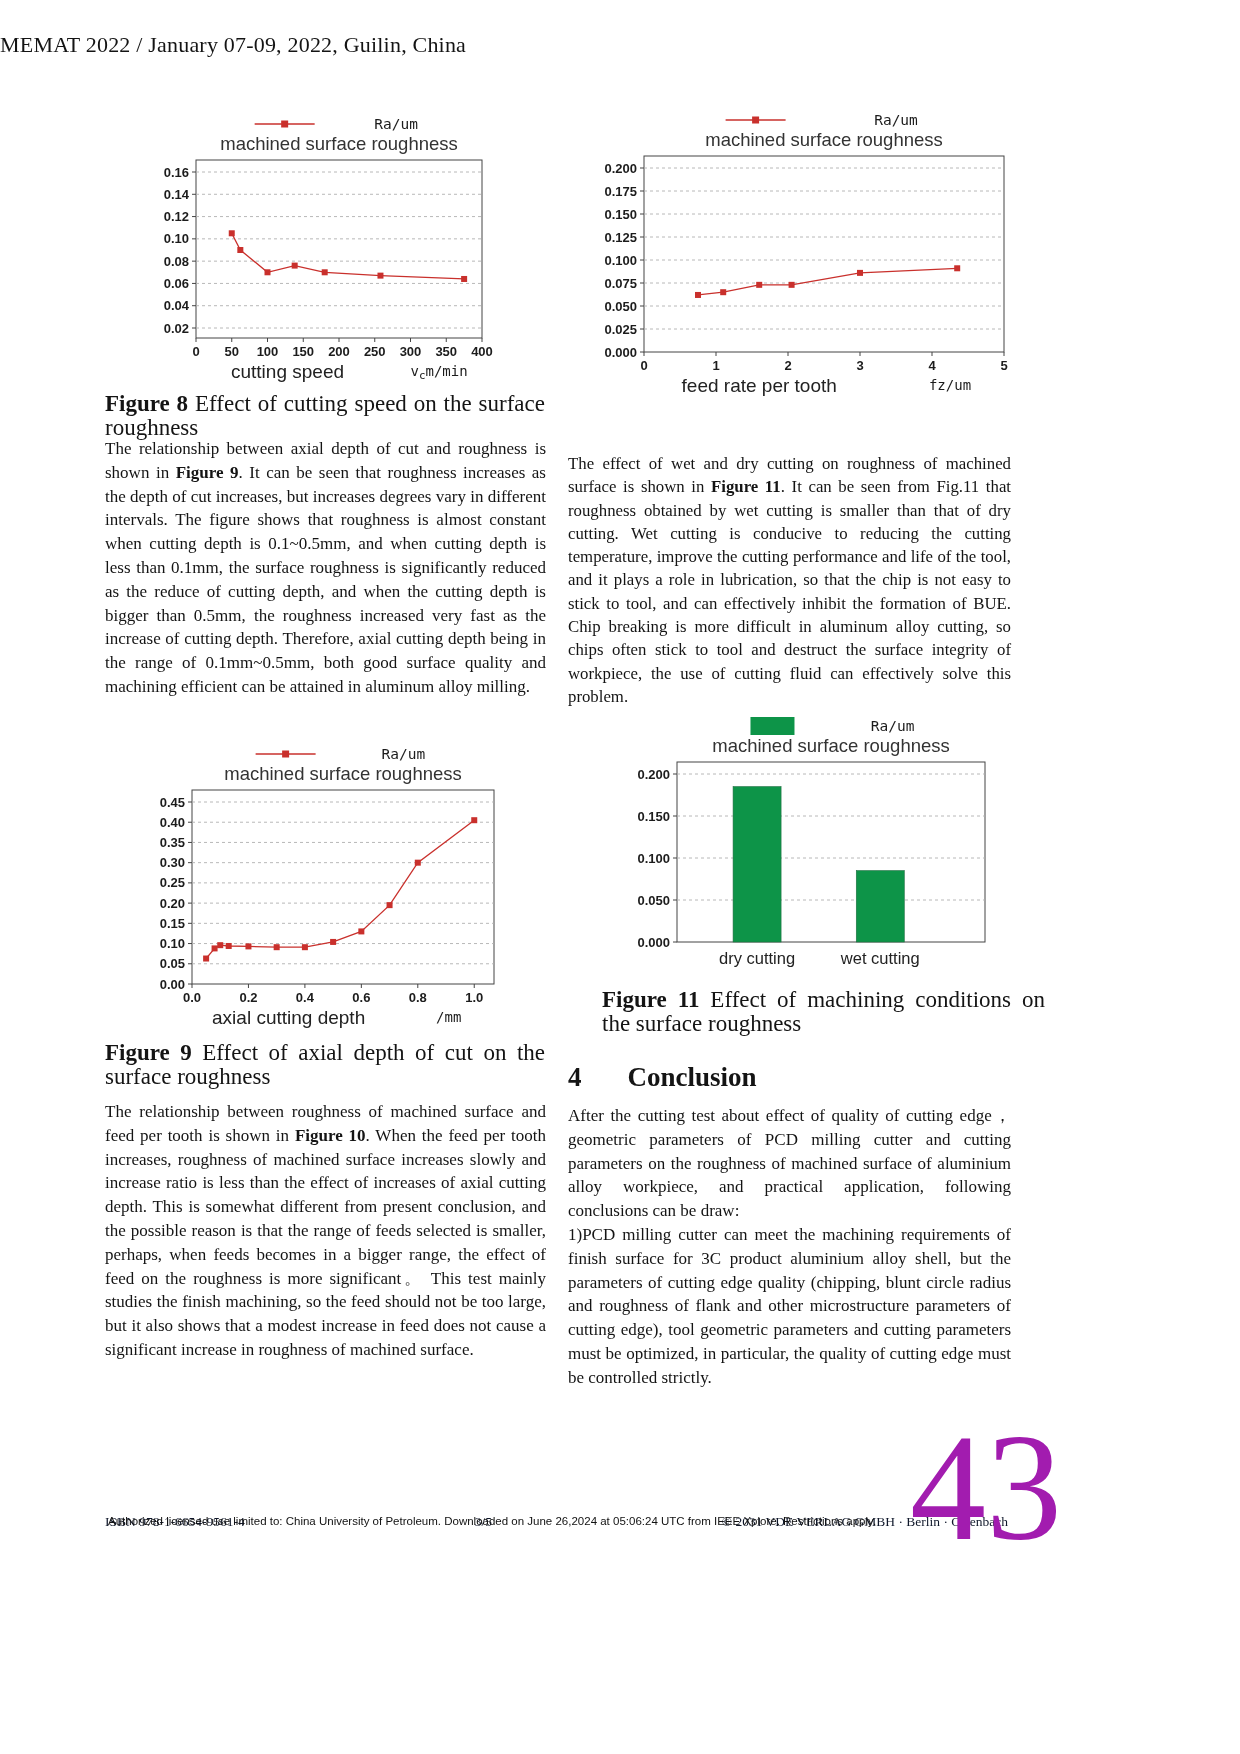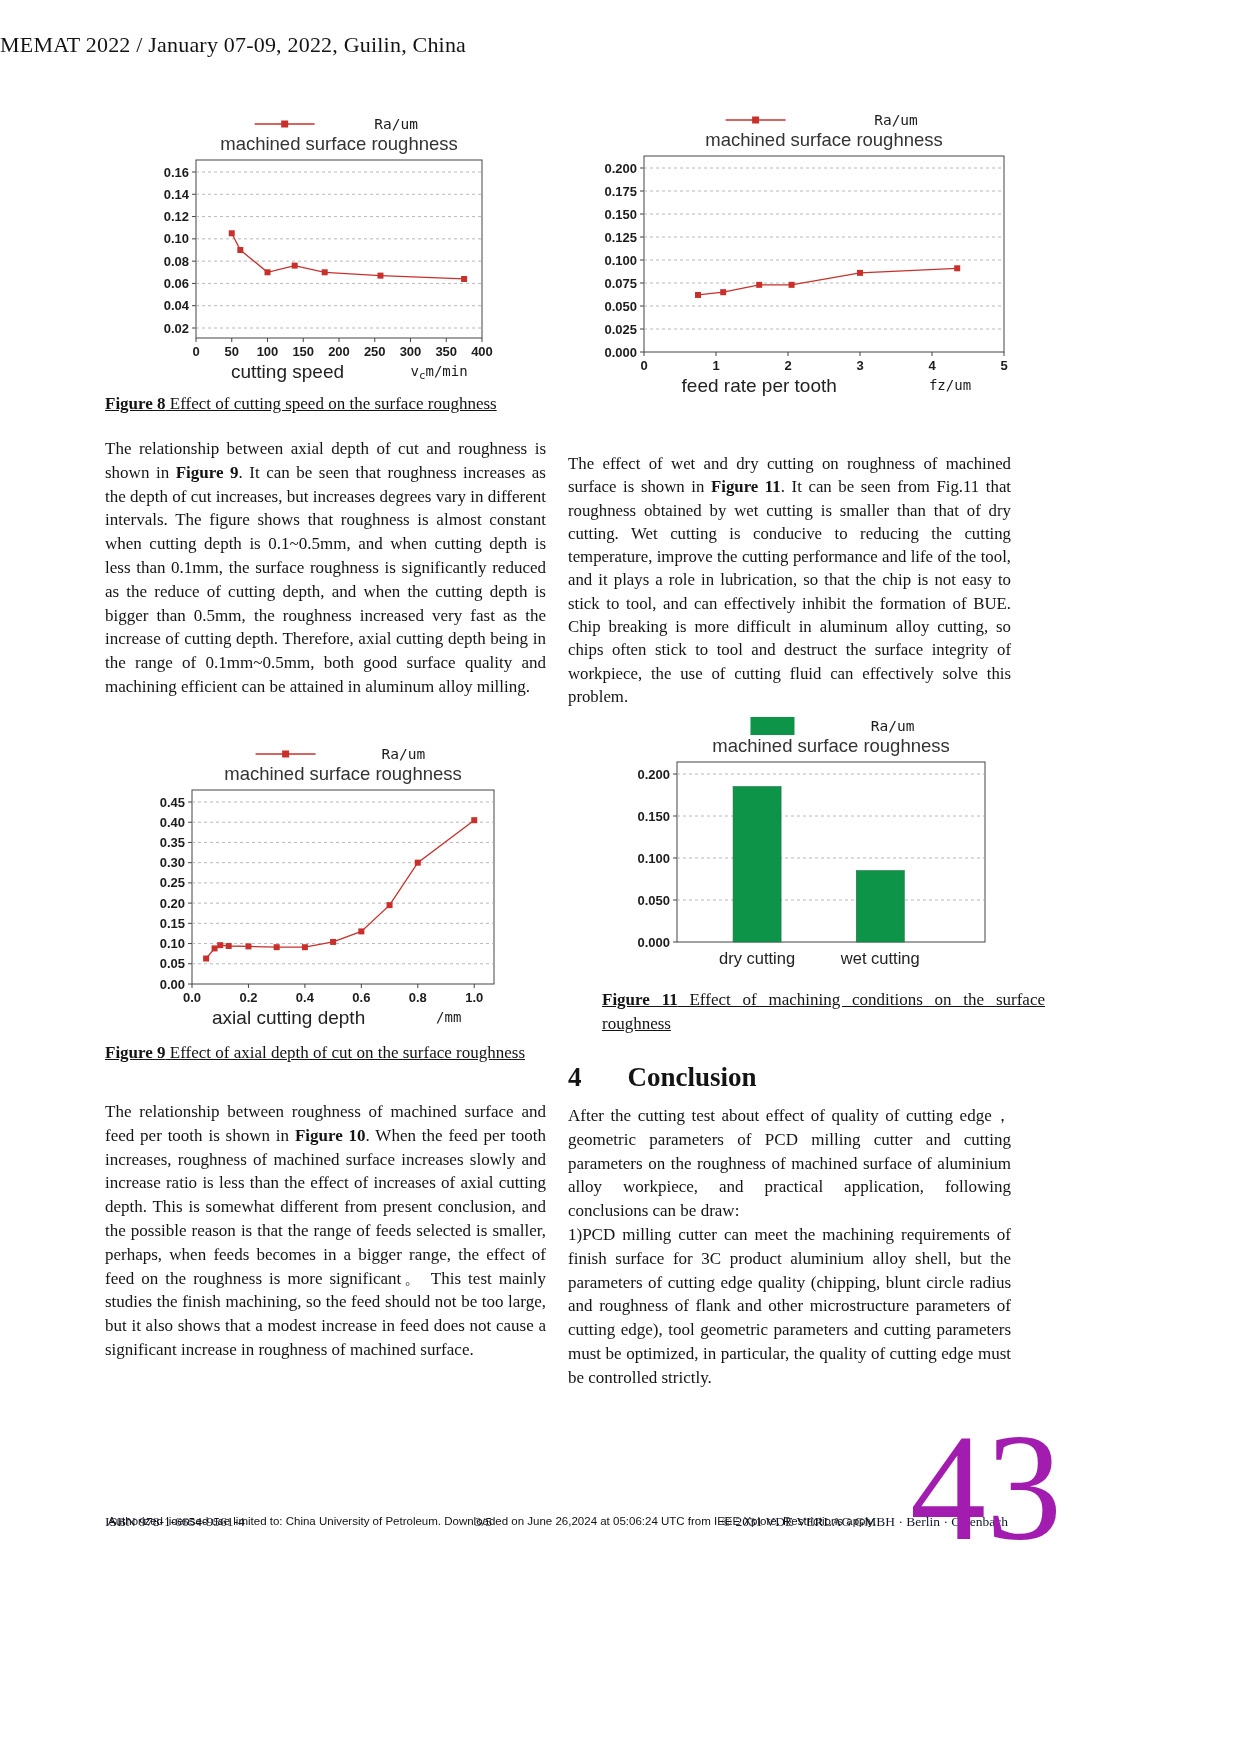--- a/index.html
+++ b/index.html
@@ -8,22 +8,22 @@
     width:1240px; height:1754px; position:relative;
     font-family:"Liberation Serif", serif; color:#141414;
     overflow:hidden;
   }
   .page-header {
     position:absolute; top:32px; left:0; width:100%;
     font-size:22px; letter-spacing:0.2px;
   }
   svg.chart { position:absolute; overflow:visible; }
   .caption {
-    position:absolute; font-size:17px; line-height:23.5px;
-    text-align:justify; text-justify:inter-word;text-decoration:underline;
+    position:absolute; font-size:23px; line-height:23.5px;
+    text-align:justify; text-justify:inter-word;
   }
   .caption .cap-label { font-weight:bold; }
   .body-par {
     position:absolute; font-size:17px; line-height:23.8px;
     text-align:justify; text-justify:inter-word;
   }
   .body-par p { text-align:justify; }
   .section-heading {
     position:absolute; font-size:27px; font-weight:bold;
     font-family:"Liberation Serif", serif;

